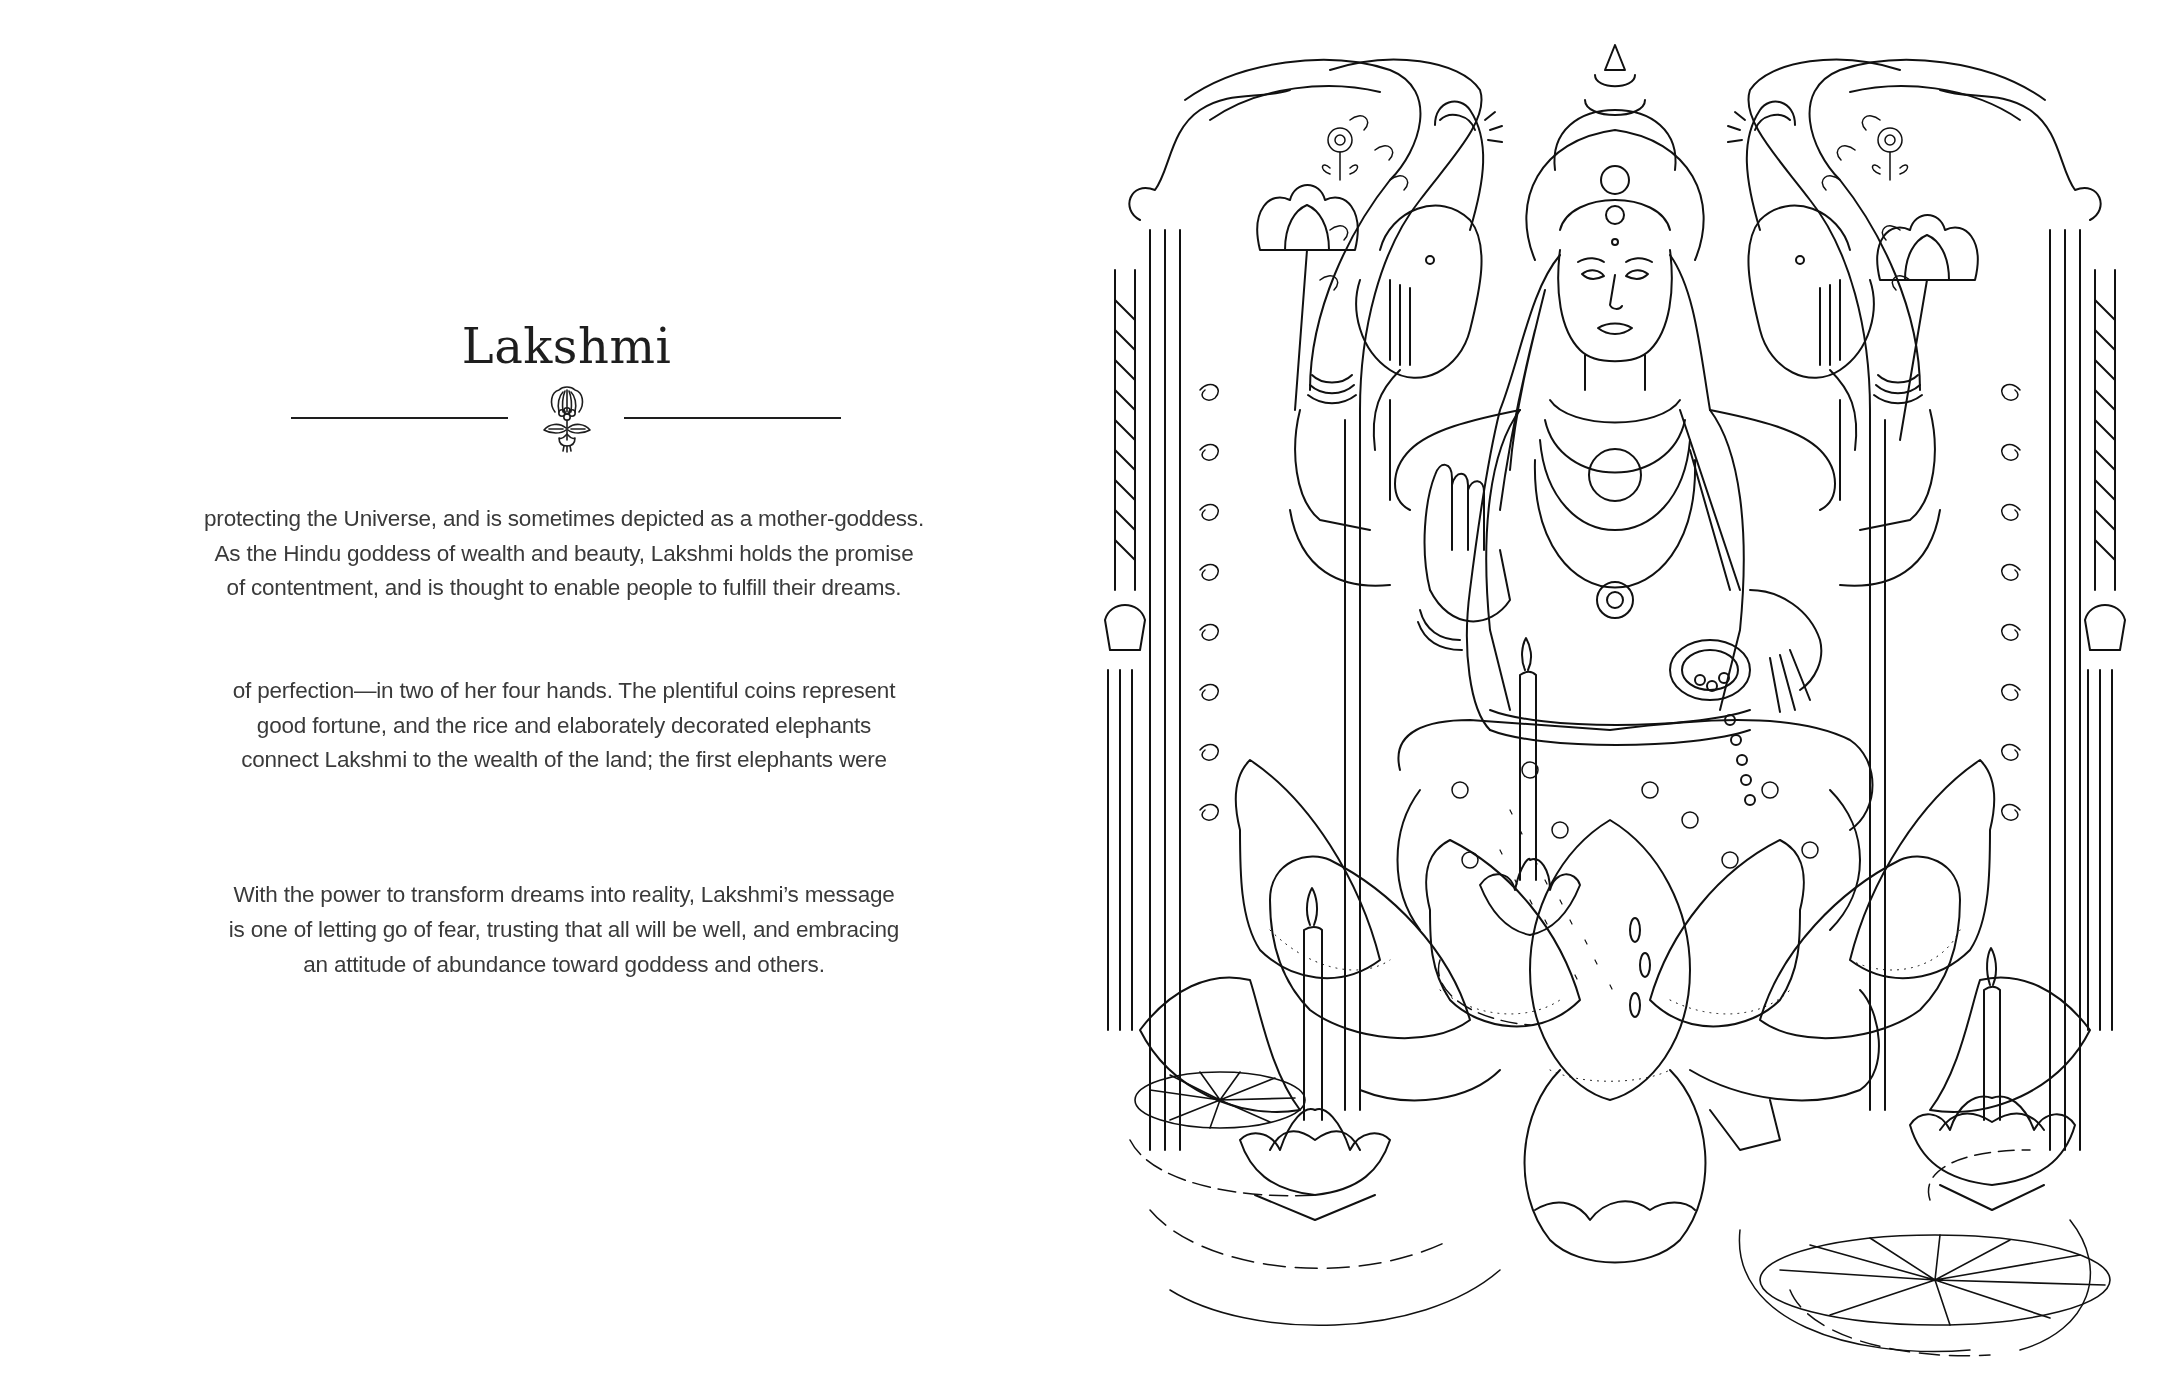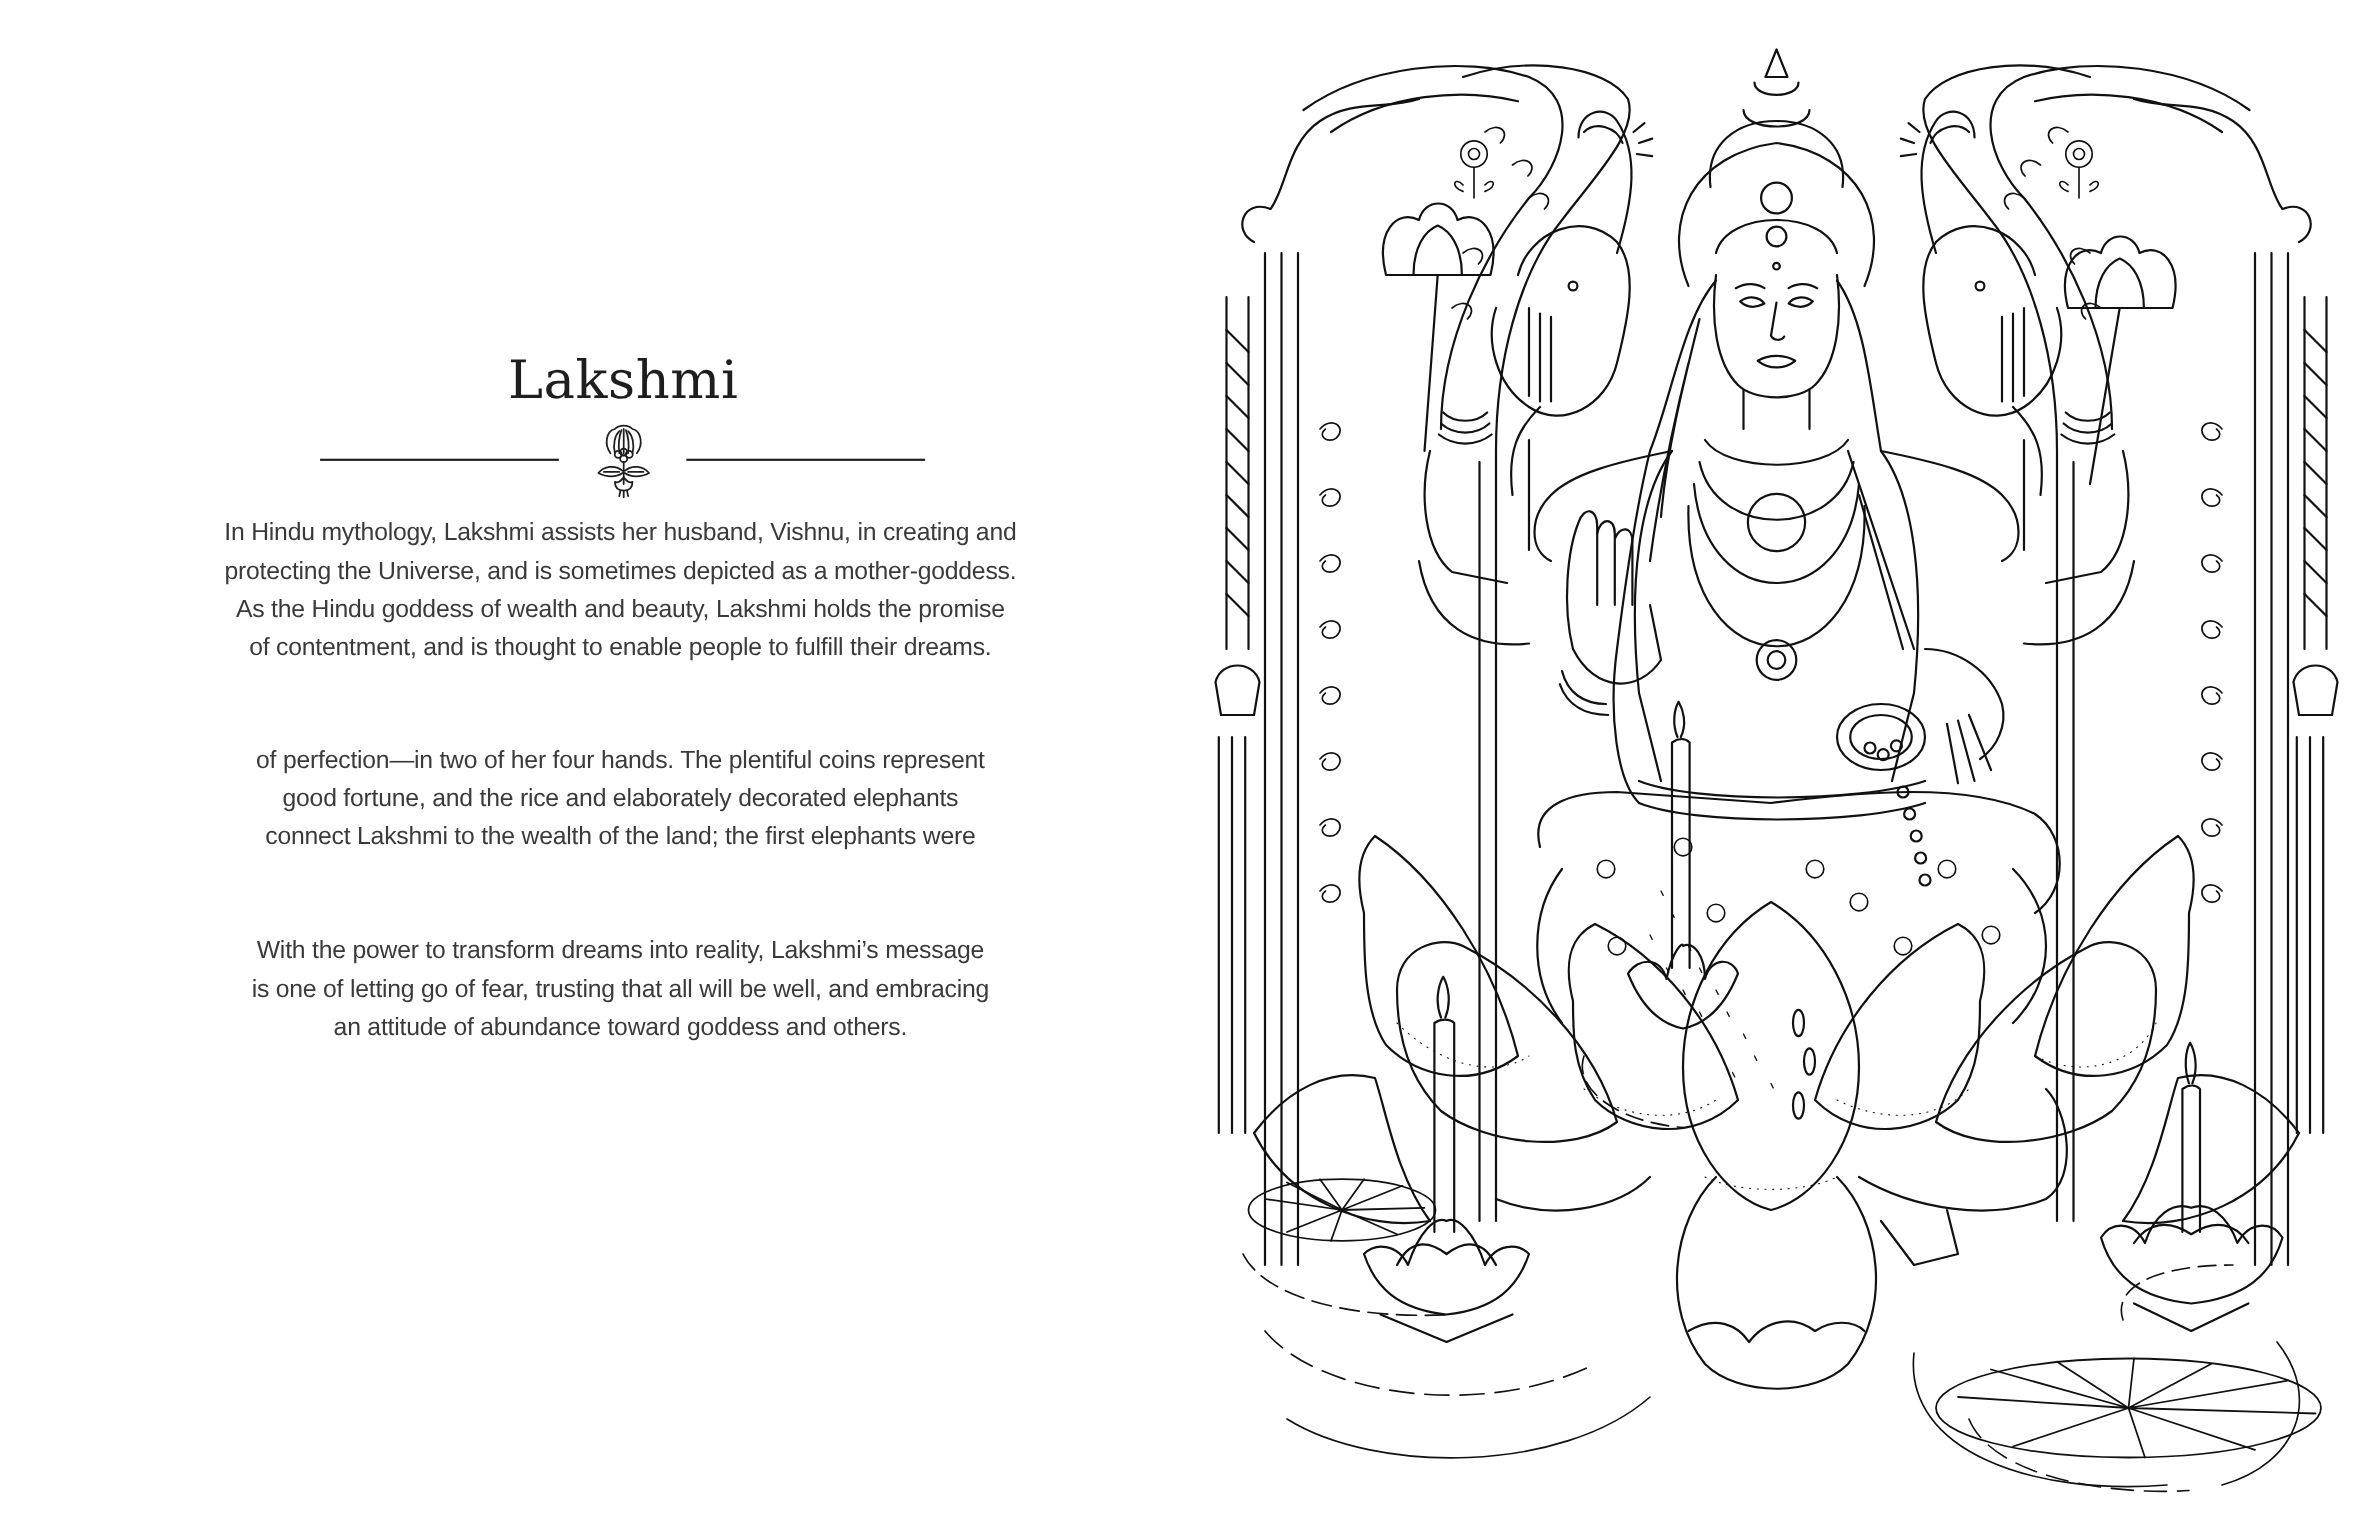--- a/index.html
+++ b/index.html
@@ -6,21 +6,21 @@
   body{width:2158px;height:1399px;position:relative;overflow:hidden;font-family:"Liberation Sans",sans-serif;}
   .left-page{position:absolute;left:0;top:0;width:1079px;height:1399px;margin-left:27px;}
   .title{position:absolute;left:0;width:1079px;top:318px;text-align:center;font-family:"DejaVu Serif",serif;font-weight:normal;font-size:48px;color:#1e1e1e;letter-spacing:0.5px;margin:0;line-height:56px;}
   .divider-line{position:absolute;top:417px;height:2px;background:#1e1e1e;}
   .divider-left{left:264px;width:217px;}
   .divider-right{left:597px;width:217px;}
   .ornament{position:absolute;left:508px;top:382px;width:64px;height:72px;}
   .para{position:absolute;left:137px;width:800px;text-align:center;font-family:"Liberation Sans",sans-serif;font-size:22.5px;line-height:34.8px;color:#3a3a3a;margin:0;letter-spacing:-0.2px;}
   .p1{top:467px;}
   .p2{top:639px;}
-  .p3{top:847px;}
+  .p3{top:878px;}
   .illustration{position:absolute;left:1090px;top:30px;width:1050px;height:1345px;}
   .illustration svg{width:100%;height:100%;}
 </style>
 </head>
 <body>
 
 <div class="left-page">
   <h1 class="title">Lakshmi</h1>
 
   <div class="divider-line divider-left"></div>
@@ -48,21 +48,21 @@
 
       <path d="M24 56 C24 62 28 64 32 64 C36 64 40 62 40 56 C36 58 34 54 32 52 C30 54 28 58 24 56 Z"></path>
       <path d="M29 64 L28 69"></path>
       <path d="M32 64 L32 70"></path>
       <path d="M35 64 L36 69"></path>
     </svg>
   </div>
   <div class="divider-line divider-right"></div>
 
   <p class="para p1">
-    <span>In Hindu mythology, Lakshmi assists her husband, Vishnu, in creating and</span><br>
+    <br>
     <span>protecting the Universe, and is sometimes depicted as a mother-goddess.</span><br>
     <span>As the Hindu goddess of wealth and beauty, Lakshmi holds the promise</span><br>
     <span>of contentment, and is thought to enable people to fulfill their dreams.</span>
   </p>
   <p class="para p2">
     <br>
     <span>of perfection—in two of her four hands. The plentiful coins represent</span><br>
     <span>good fortune, and the rice and elaborately decorated elephants</span><br>
     <span>connect Lakshmi to the wealth of the land; the first elephants were</span><br>
   </p>

